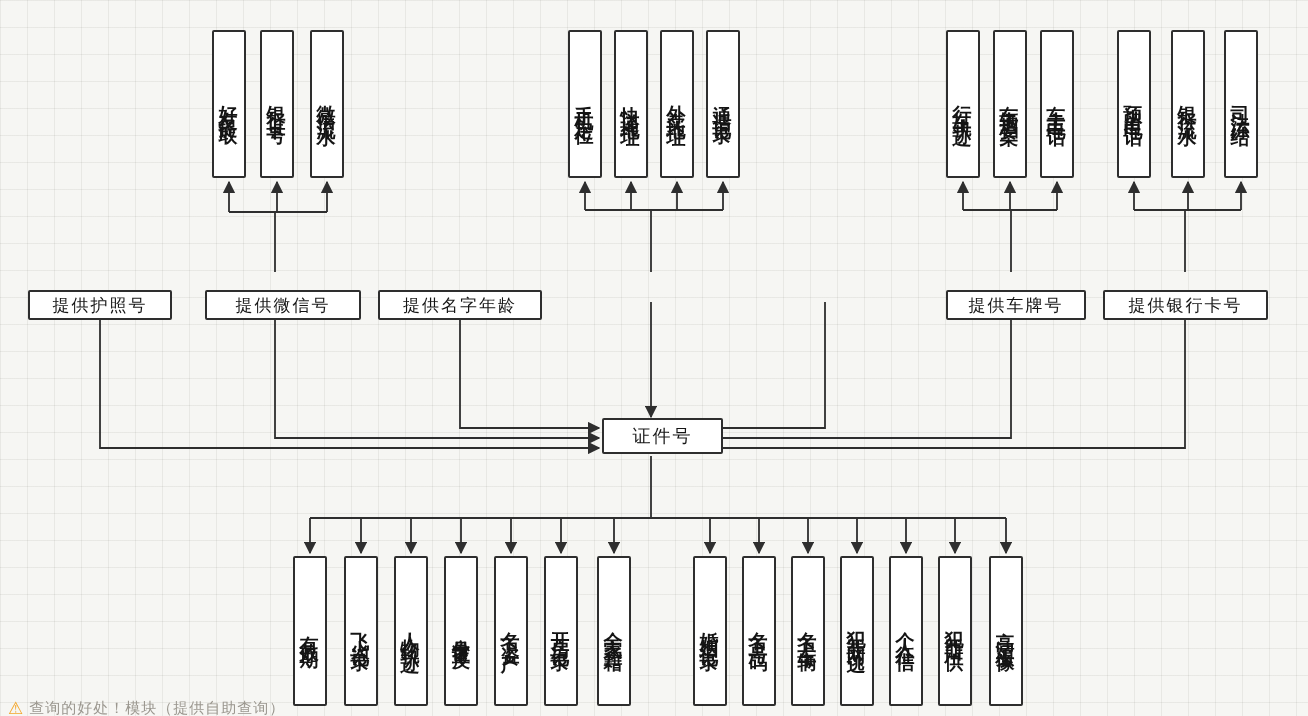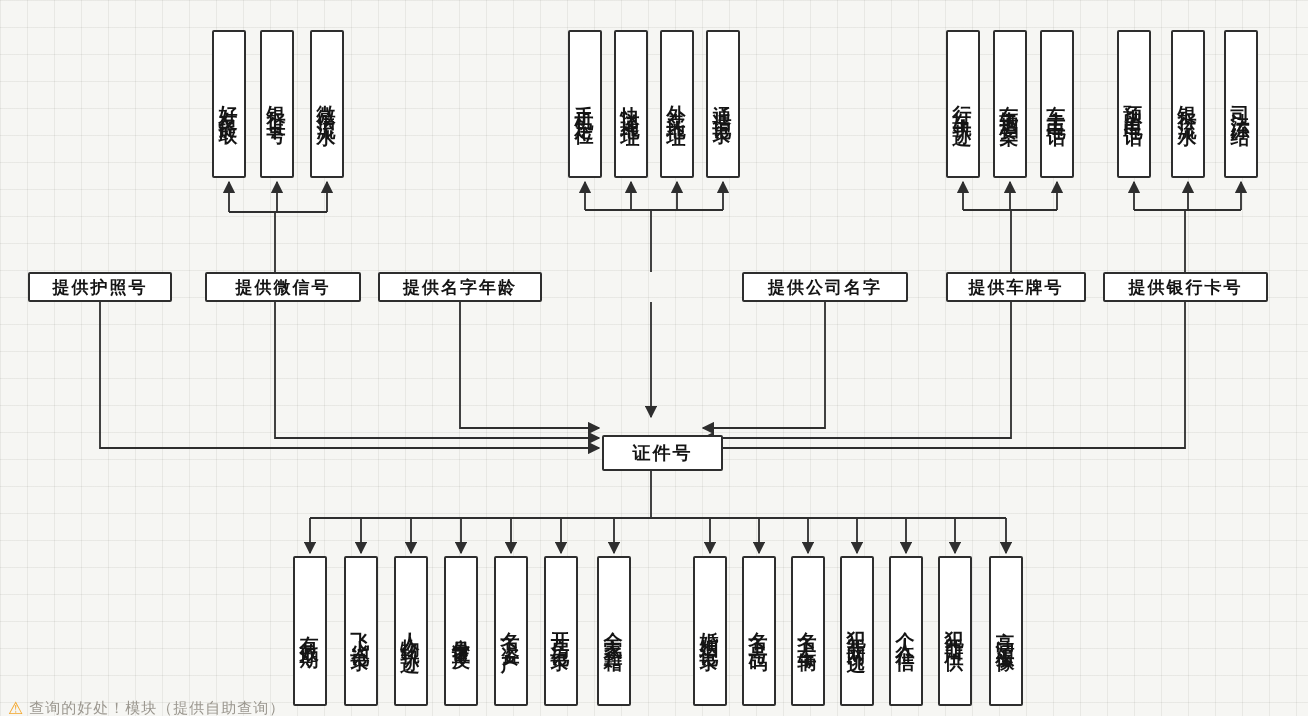--- a/index.html
+++ b/index.html
@@ -44,23 +44,24 @@
   .vbox.chars5 {
     font-size: 18px;
     letter-spacing: 3px;
   }
   .hbox {
     height: 30px;
     display: flex;
     align-items: center;
     justify-content: center;
     font-size: 17px;
-    font-weight: 700;
+    font-weight: 400;
     letter-spacing: 2px;
     white-space: nowrap;
+    margin-top: 18px;
   }
   .center-node {
     font-size: 18px;
   }
   .footer {
     position: absolute;
     left: 8px;
     top: 699px;
     display: flex;
     align-items: flex-start;
@@ -159,25 +160,24 @@
   <div class="vbox" style="left:993px; top:30px; height:148px">车辆档案</div>
   <div class="vbox" style="left:1040px; top:30px; height:148px">车主电话</div>
 
   <div class="vbox" style="left:1117px; top:30px; height:148px">预留电话</div>
   <div class="vbox" style="left:1171px; top:30px; height:148px">银行流水</div>
   <div class="vbox" style="left:1224px; top:30px; height:148px">司法冻结</div>
 
   <div class="hbox" style="left:28px; top:272px; width:144px">提供护照号</div>
   <div class="hbox" style="left:205px; top:272px; width:156px">提供微信号</div>
   <div class="hbox" style="left:378px; top:272px; width:164px">提供名字年龄</div>
-  <div class="hbox" style="left:742px; top:272px; width:166px">提供公司名字</div>
   <div class="hbox" style="left:946px; top:272px; width:140px">提供车牌号</div>
   <div class="hbox" style="left:1103px; top:272px; width:165px">提供银行卡号</div>
 
-  <div class="hbox center-node" style="left:602px; top:435px; width:121px; height:36px">证件号</div>
+  <div class="hbox center-node" style="left:602px; top:400px; width:121px; height:36px">证件号</div>
 
   <div class="vbox" style="left:293px; top:556px; height:150px">有效期</div>
   <div class="vbox" style="left:344px; top:556px; height:150px">飞火记录</div>
   <div class="vbox" style="left:394px; top:556px; height:150px">人物轨迹</div>
   <div class="vbox chars5" style="left:444px; top:556px; height:150px">身份证正反</div>
   <div class="vbox" style="left:494px; top:556px; height:150px">名下资产</div>
   <div class="vbox" style="left:544px; top:556px; height:150px">开房记录</div>
   <div class="vbox" style="left:597px; top:556px; height:150px">全家户籍</div>
   <div class="vbox" style="left:693px; top:556px; height:150px">婚姻记录</div>
   <div class="vbox" style="left:742px; top:556px; height:150px">名下号码</div>

